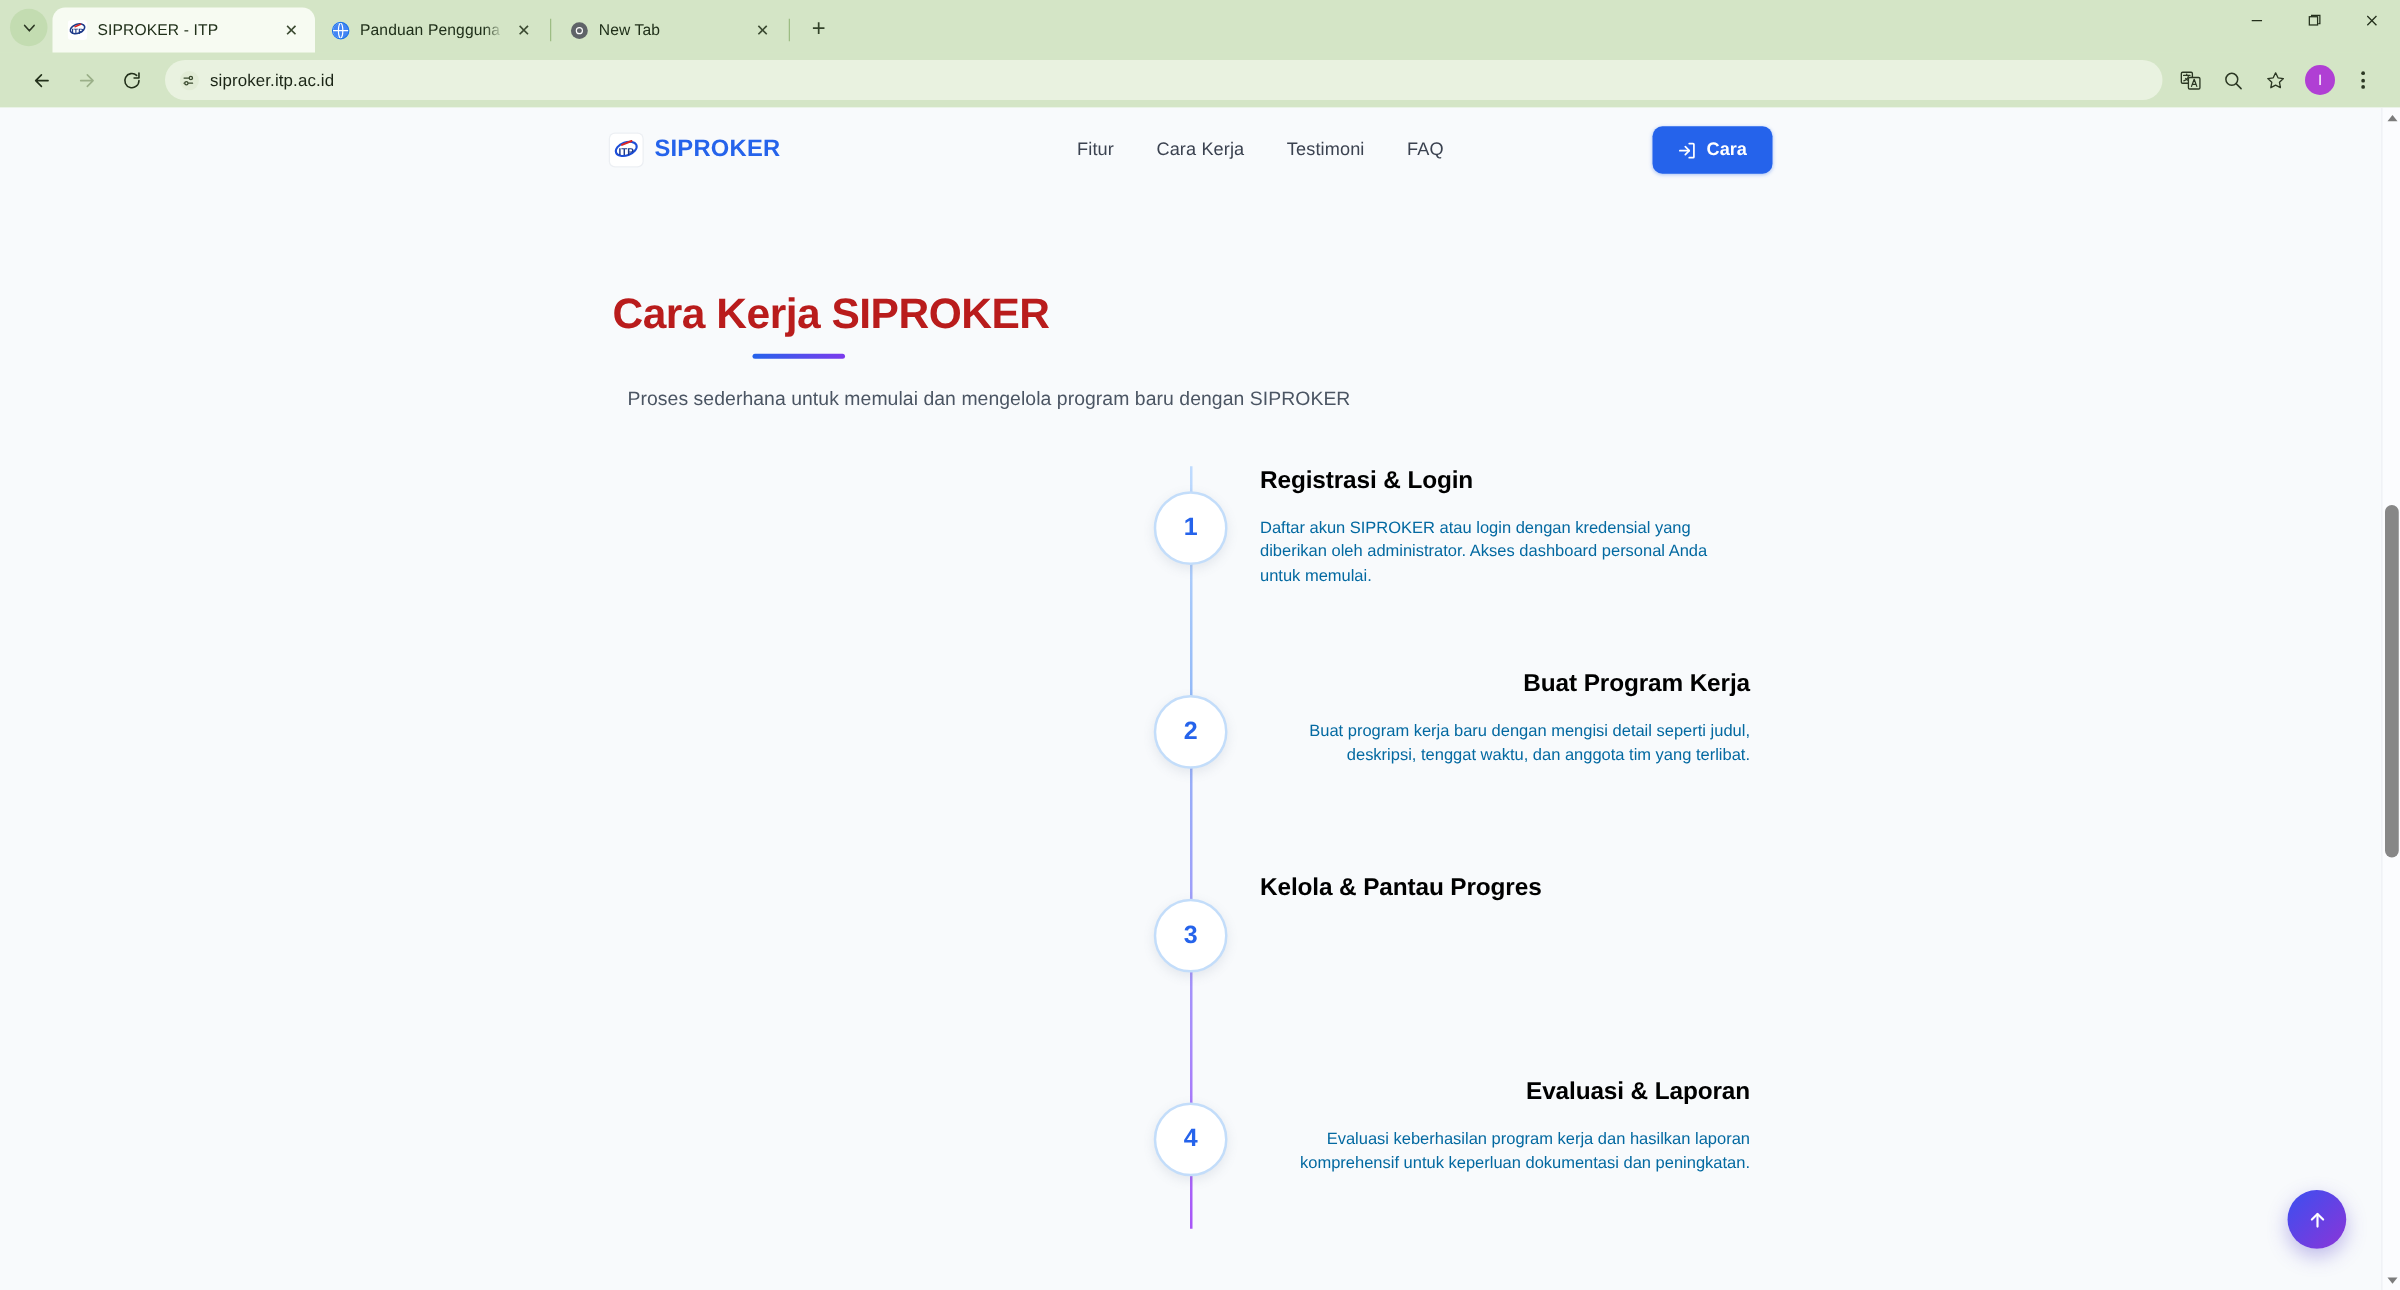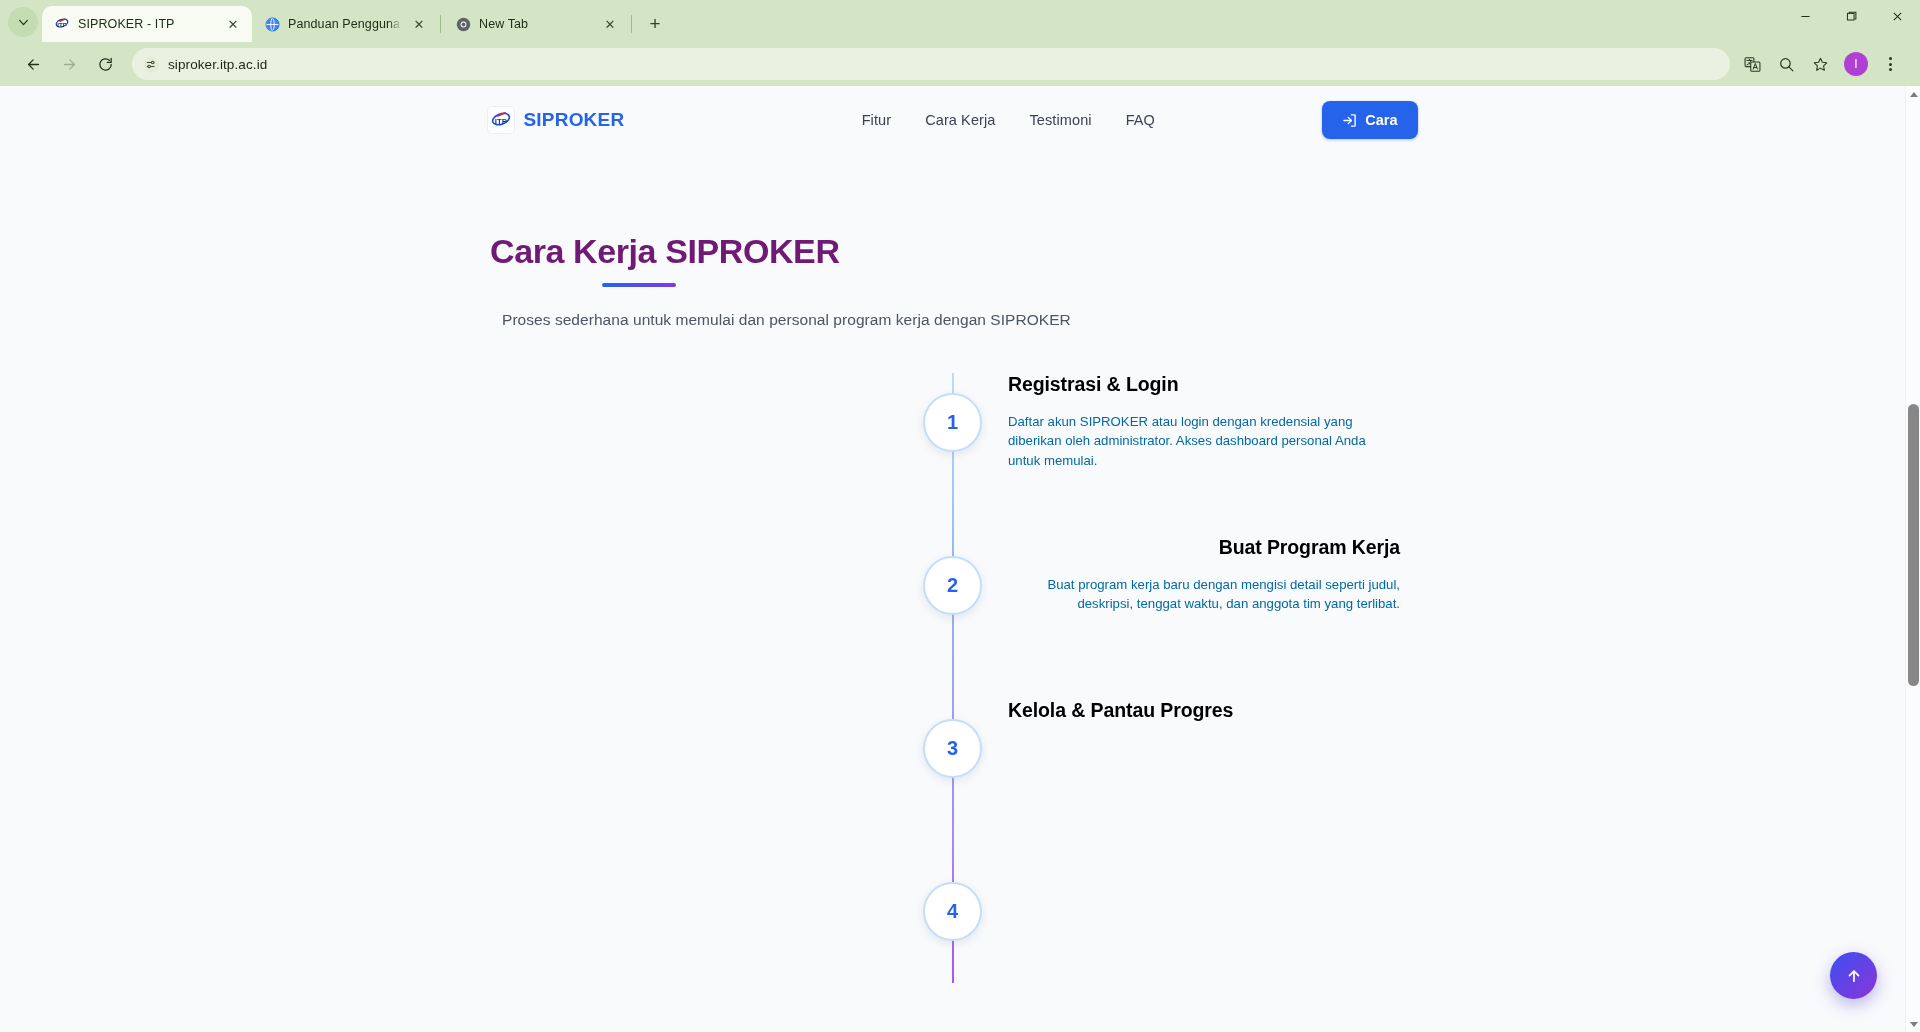--- a/index.html
+++ b/index.html
@@ -117,21 +117,21 @@
     height: 38px; padding: 0 20px; font-size: 14.5px; font-weight: 700;
     display: flex; align-items: center; gap: 8px;
     font-family: "Liberation Sans", sans-serif;
     box-shadow: 0 1px 3px rgba(37,99,235,.35);
   }
   .login-btn svg { width: 15px; height: 15px; }
 
   
   .section-head { padding-left: 490px; margin-top: 78px; }
   .section-title {
-    font-size: 34px; font-weight: 700; color: #701a75; letter-spacing: -.4px;
+    font-size: 34px; font-weight: 700; color: #b91c1c; letter-spacing: -.4px;
   }
   .title-underline {
     width: 74px; height: 4px; border-radius: 2px; margin-top: 12px; margin-left: 112px;
     background: linear-gradient(90deg, #2563eb 0%, #7c3aed 100%);
   }
   .section-sub {
     margin-top: 24px; font-size: 15.5px; color: #4b5563; letter-spacing: .05px;
     margin-left: 12px;
   }
 
@@ -349,21 +349,21 @@
               <path d="M15 3h5a1 1 0 011 1v16a1 1 0 01-1 1h-5" fill="none" stroke="#ffffff" stroke-width="2.2" stroke-linecap="round" stroke-linejoin="round"></path>
             </svg>
             <span>Cara</span>
           </button>
         </div>
       </div>
 
       <div class="section-head">
         <div class="section-title">Cara Kerja SIPROKER</div>
         <div class="title-underline"></div>
-        <div class="section-sub">Proses sederhana untuk memulai dan personal program kerja dengan SIPROKER</div>
+        <div class="section-sub">Proses sederhana untuk memulai dan mengelola program baru dengan SIPROKER</div>
       </div>
 
       <div class="timeline">
         <div class="tl-line"></div>
 
         <div class="tl-step" style="top:0px">
           <div class="tl-circle" style="top:20px">1</div>
           <div class="tl-body right" style="top:0px">
             <div class="tl-title">Registrasi &amp; Login</div>
             <div class="tl-desc">Daftar akun SIPROKER atau login dengan kredensial yang diberikan oleh administrator. Akses dashboard personal Anda untuk memulai.</div>
@@ -380,20 +380,24 @@
 
         <div class="tl-step" style="top:326px">
           <div class="tl-circle" style="top:20px">3</div>
           <div class="tl-body right" style="top:0px">
             <div class="tl-title">Kelola &amp; Pantau Progres</div>
           </div>
         </div>
 
         <div class="tl-step" style="top:489px">
           <div class="tl-circle" style="top:20px">4</div>
+          <div class="tl-body left" style="top:0px">
+            <div class="tl-title">Evaluasi &amp; Laporan</div>
+            <div class="tl-desc">Evaluasi keberhasilan program kerja dan hasilkan laporan komprehensif untuk keperluan dokumentasi dan peningkatan.</div>
+          </div>
         </div>
       </div>
     </div>
 
     <div class="fab">
       <svg viewBox="0 0 24 24">
         <path d="M12 19V6" stroke="#ffffff" stroke-width="2.3" stroke-linecap="round"></path>
         <path d="M6 11.5L12 5.5l6 6" fill="none" stroke="#ffffff" stroke-width="2.3" stroke-linecap="round" stroke-linejoin="round"></path>
       </svg>
     </div>

